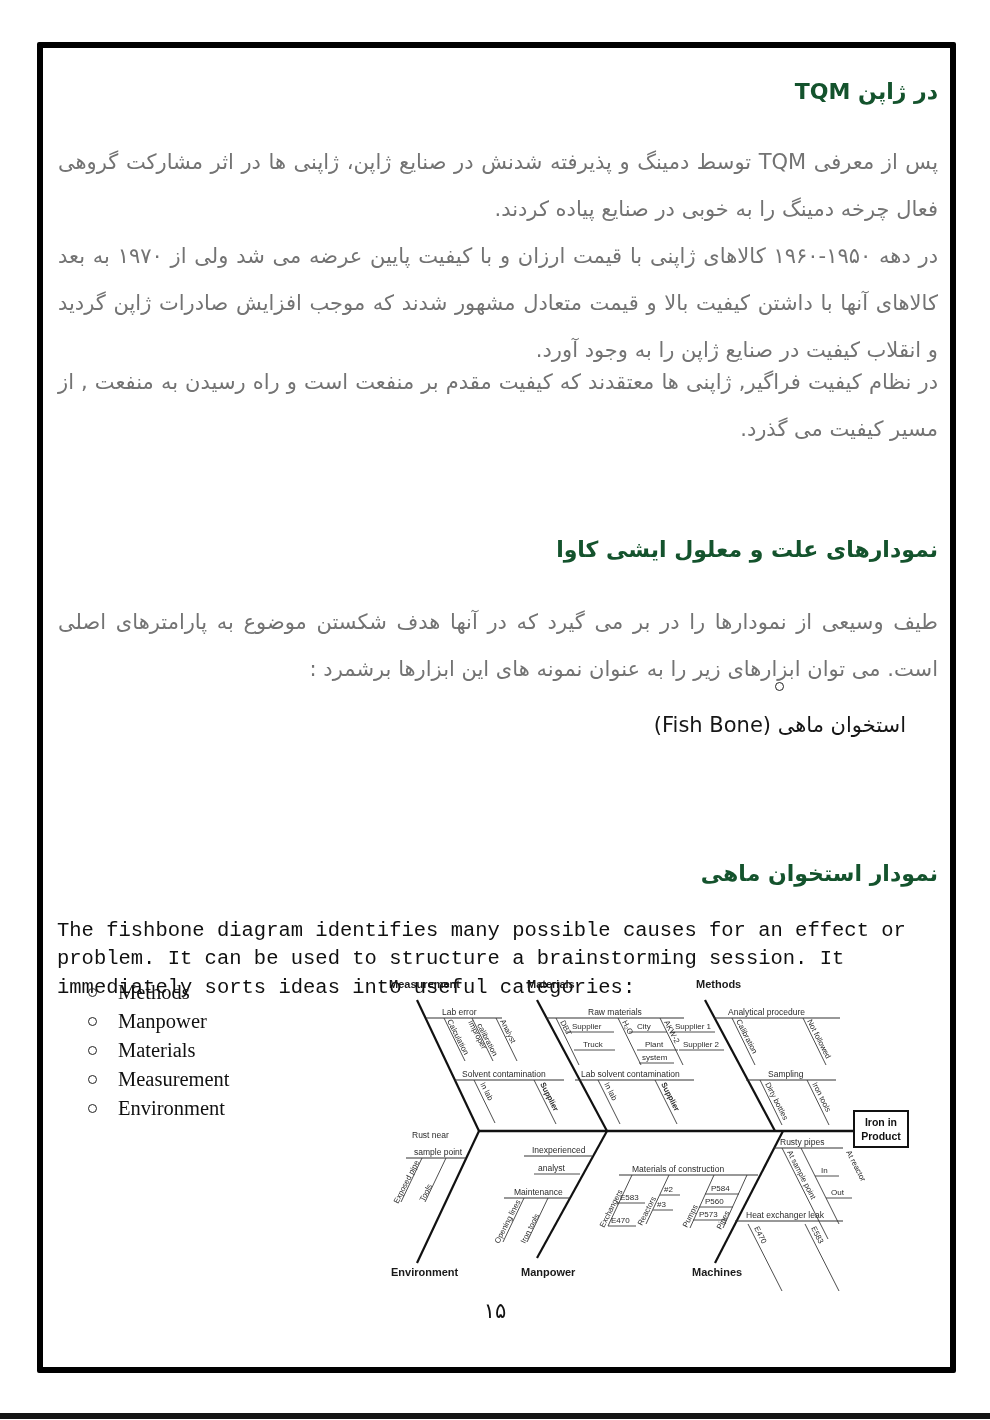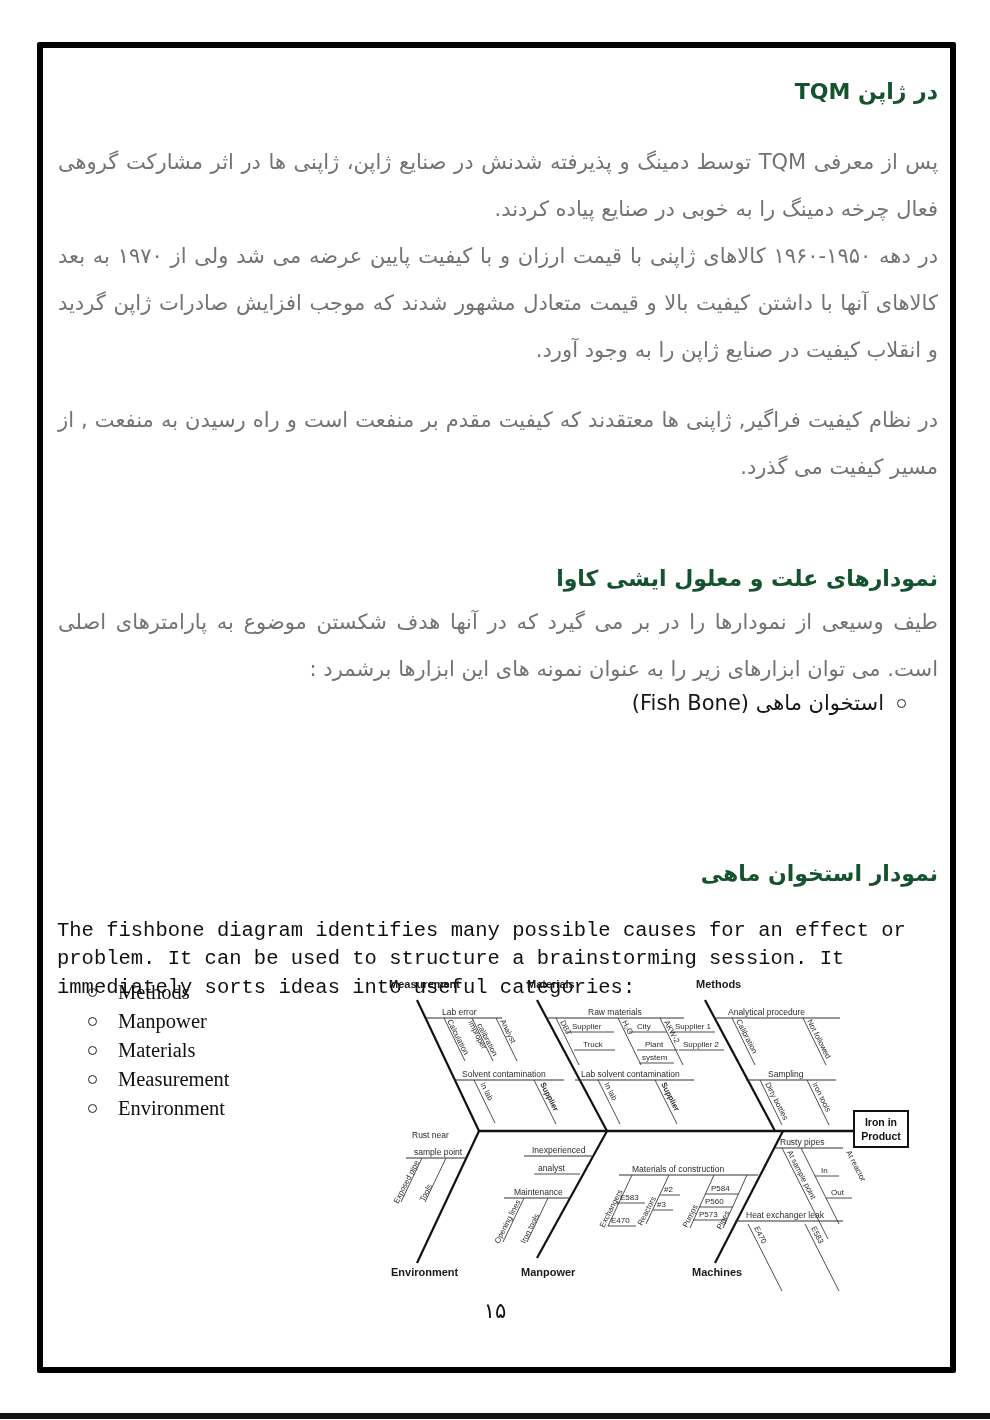--- a/index.html
+++ b/index.html
@@ -10,35 +10,35 @@
   .frame{
     position:absolute;left:37px;top:42px;width:919px;height:1331px;
     border:6px solid #000;box-sizing:border-box;background:#fff;border-radius:2px;
   }
   .bottom-strip{position:absolute;left:0;top:1413px;width:990px;height:6px;background:#151515;}
   .fa-heading{
     position:absolute;right:52px;font-size:22px;font-weight:bold;color:#14532d;
     direction:rtl;white-space:nowrap;
   }
   #fa-title{top:64px;direction:ltr;}
-  #ishikawa-title{top:551px;text-align:right;}
+  #ishikawa-title{top:522px;text-align:right;}
   #fishbone-title{top:846px;}
   .fa-para{
     position:absolute;left:58px;width:880px;direction:rtl;text-align:justify;
     font-size:21px;line-height:47px;color:#737373;
   }
   #fa-para-1{top:118px;}
   #fa-para-2{top:212px;}
-  #fa-para-3{top:376px;}
+  #fa-para-3{top:338px;}
   #ishikawa-para{top:578px;}
   .fa-bullets{
     position:absolute;right:84px;top:682px;margin:0;padding:0;list-style:none;direction:rtl;
   }
   .fa-bullets li{
-    display:flex;align-items:center;gap:13px;height:42px;font-size:21px;color:#161616;
+    display:flex;align-items:center;gap:22px;height:42px;font-size:21px;color:#161616;flex-direction:column;
   }
   .bullet-circle{
     width:9px;height:9px;border:1.5px solid #222;border-radius:50%;flex:none;box-sizing:border-box;
   }
   .en-para{
     position:absolute;left:57px;top:896px;width:858px;
     font-family:Liberation Mono, monospace;font-size:20.5px;line-height:28.5px;color:#101010;
     text-align:left;
   }
   .en-list{

